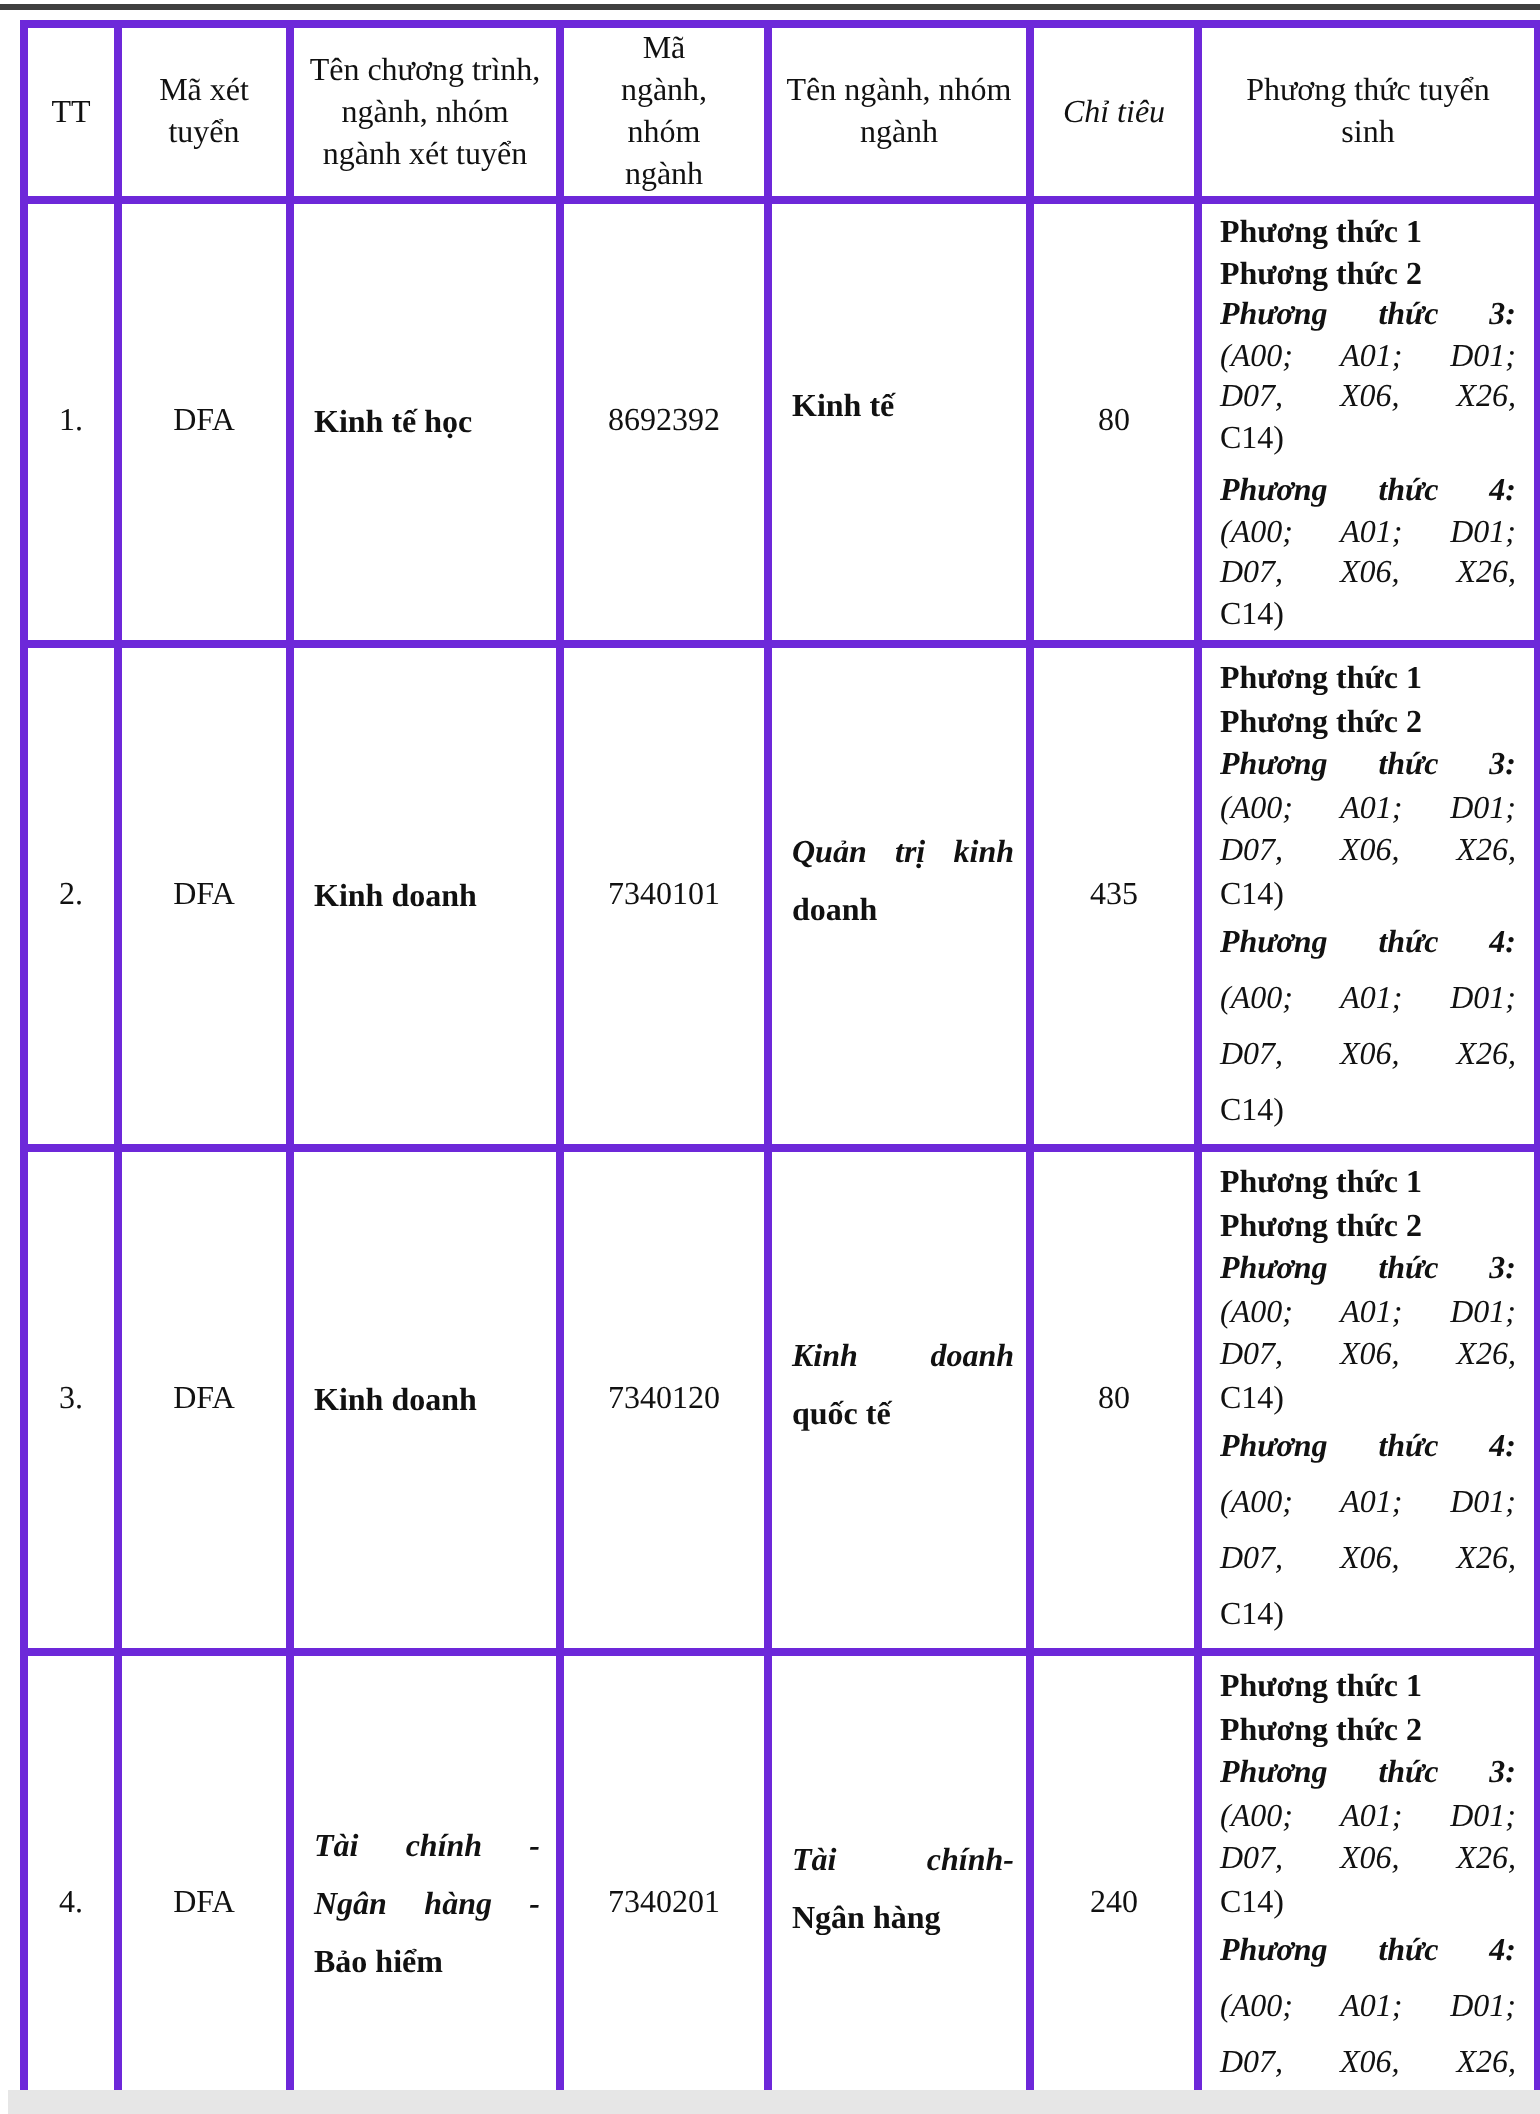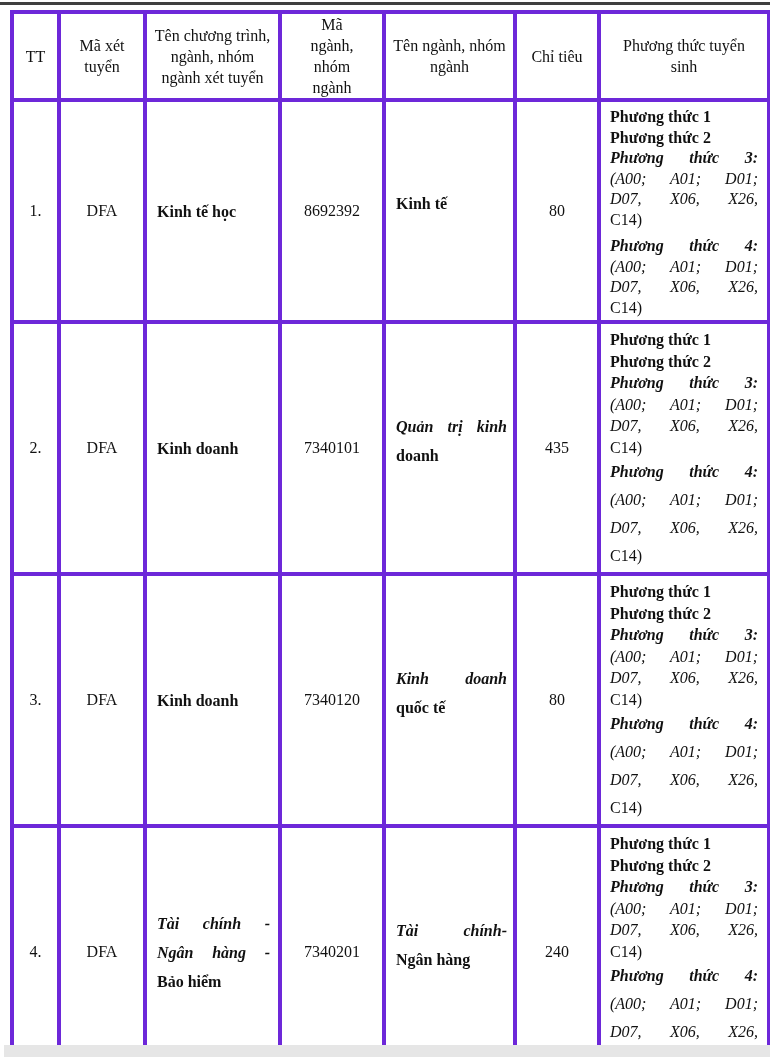--- a/index.html
+++ b/index.html
@@ -29,21 +29,21 @@
     vertical-align:middle;
     overflow:hidden;
   }
   .doc th {
     font-weight:normal;
     text-align:center;
     line-height:21px;
     padding:2px 7px;
   }
   .doc th.h-manganh { padding:0 18px; }
-  .doc th.h-chitieu { padding:14px 4px; }
+  .doc th.h-chitieu { padding:14px 4px;font-style:italic; }
   td.c-center { text-align:center; }
   td.c-prog  { font-weight:bold; padding:2px 8px 2px 10px;margin-top:32px; }
   td.c-major { font-weight:bold; padding:2px 6px 17px 10px; }
   td.c-prog .line, td.c-major .line {
     line-height:29px; white-space:nowrap;
   }
   
   .jl { text-align:justify; text-align-last:justify;font-style:italic; }
   td.c-methods {
     vertical-align:top;

